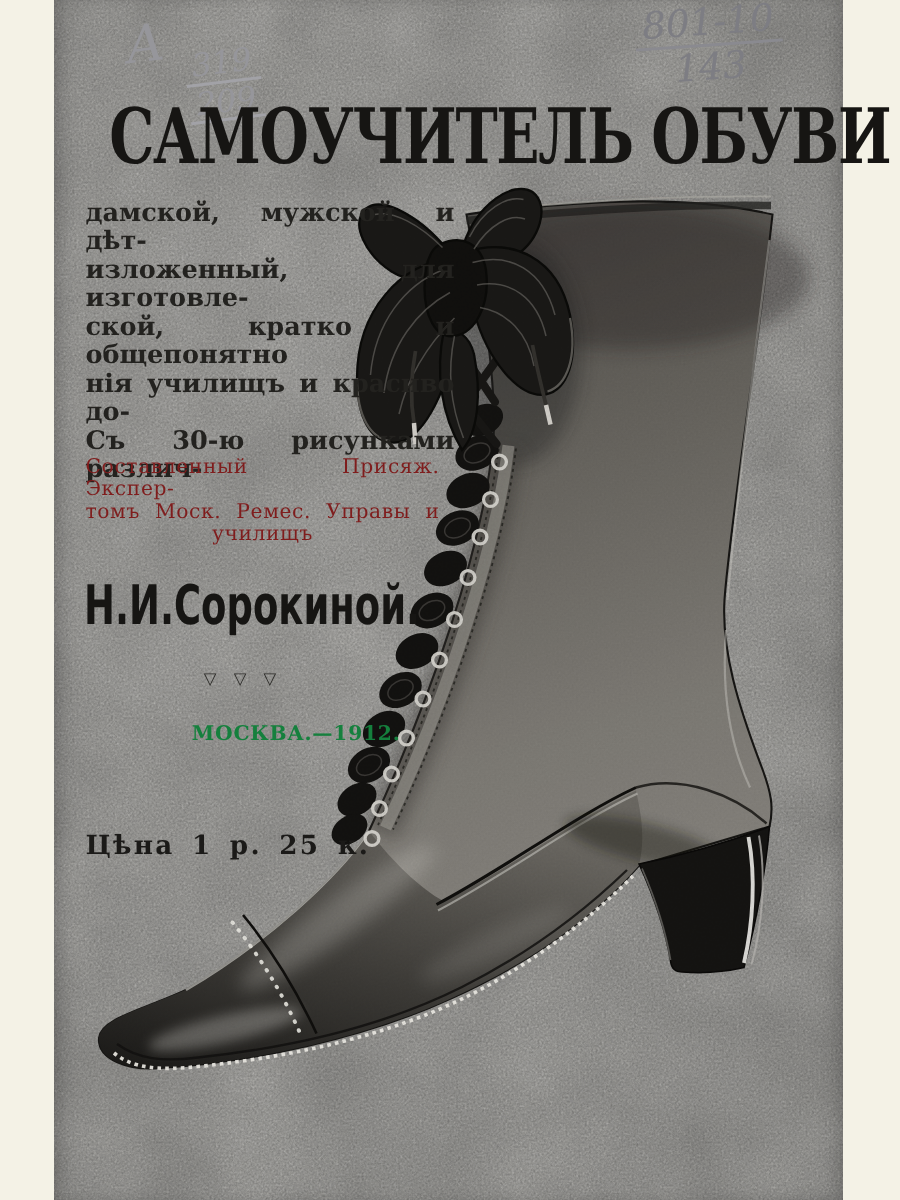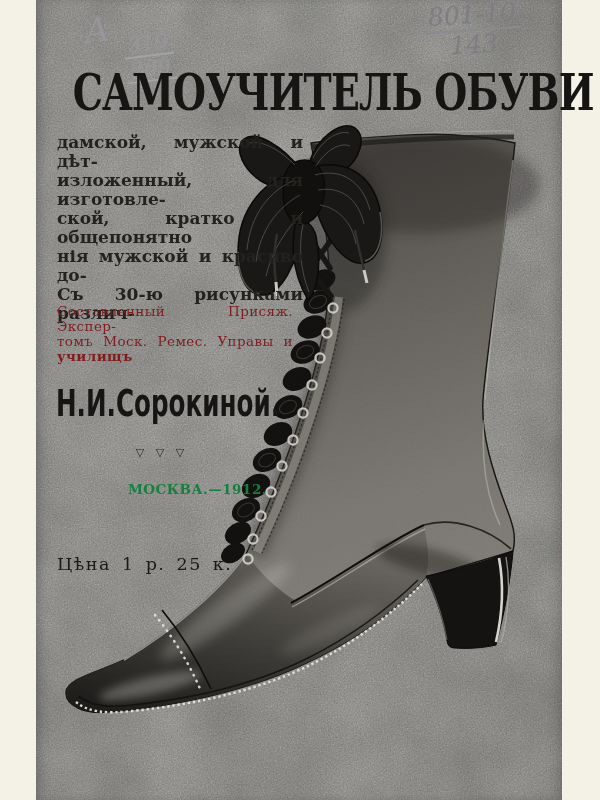--- a/index.html
+++ b/index.html
@@ -28,32 +28,32 @@
 
   .title{left:36px;top:62px;width:526px;text-align:center;font-weight:bold;font-size:44px;
     letter-spacing:-1px;white-space:nowrap;color:#161513;transform:scale(.86,1.16);transform-origin:50% 0;}
 
   .desc{left:57px;top:133px;width:246px;font-size:17px;line-height:19px;font-weight:bold;color:#23221f;}
   .desc .j{text-align:justify;text-align-last:justify;}
   .desc .c{text-align:center;}
 
   .creds{left:57px;top:304px;width:236px;font-size:13.5px;line-height:15px;letter-spacing:.4px;color:#7f1d1d;}
   .creds .j{text-align:justify;text-align-last:justify;}
-  .creds .c{font-weight:bold;}
+  .creds .c{text-align:center;}
 
   .author{left:56px;top:382px;font-family:"DejaVu Sans",sans-serif;font-weight:bold;font-size:28px;
     white-space:nowrap;color:#161513;transform:scale(.88,1.3);transform-origin:0 0;}
 
   .ornament{left:57px;top:446px;width:210px;text-align:center;font-family:"DejaVu Sans",sans-serif;
     font-size:11px;letter-spacing:4px;color:#2c2b28;}
 
   .imprint{left:57px;top:481px;width:210px;text-align:right;font-weight:bold;font-size:13.5px;
     letter-spacing:.5px;color:#15803d;}
 
-  .price{left:57px;top:554px;font-weight:normal;font-size:17.5px;letter-spacing:1.5px;word-spacing:4px;color:#1b1a18;}
+  .price{left:57px;top:554px;font-weight:bold;font-size:17.5px;letter-spacing:1.5px;word-spacing:4px;color:#1b1a18;}
 </style>
 </head>
 <body>
 
 <div class="screen">
   <div class="scan-edge left"></div>
   <div class="scan-edge right"></div>
   <div class="page"></div>
 
   <svg class="art" viewBox="0 0 600 800" aria-hidden="true">
@@ -249,21 +249,21 @@
       <span class="den">143</span>
     </span>
   </div>
 
   <div class="txt title">САМОУЧИТЕЛЬ ОБУВИ</div>
 
   <div class="txt desc">
     <div class="j">дамской, мужской и дѣт-</div>
     <div class="j">изложенный, для изготовле-</div>
     <div class="j">ской, кратко и общепонятно</div>
-    <div class="j">нія мужской и красиво до-</div>
+    <div class="j">нія училищъ и красиво до-</div>
     <div class="j">Съ 30-ю рисунками различ-</div>
   </div>
 
   <div class="txt creds">
     <div class="j">Составленный Присяж. Экспер-</div>
     <div class="j">томъ Моск. Ремес. Управы и</div>
     <div class="c">училищъ</div>
   </div>
 
   <div class="txt author">Н.И.Сорокиной.</div>

